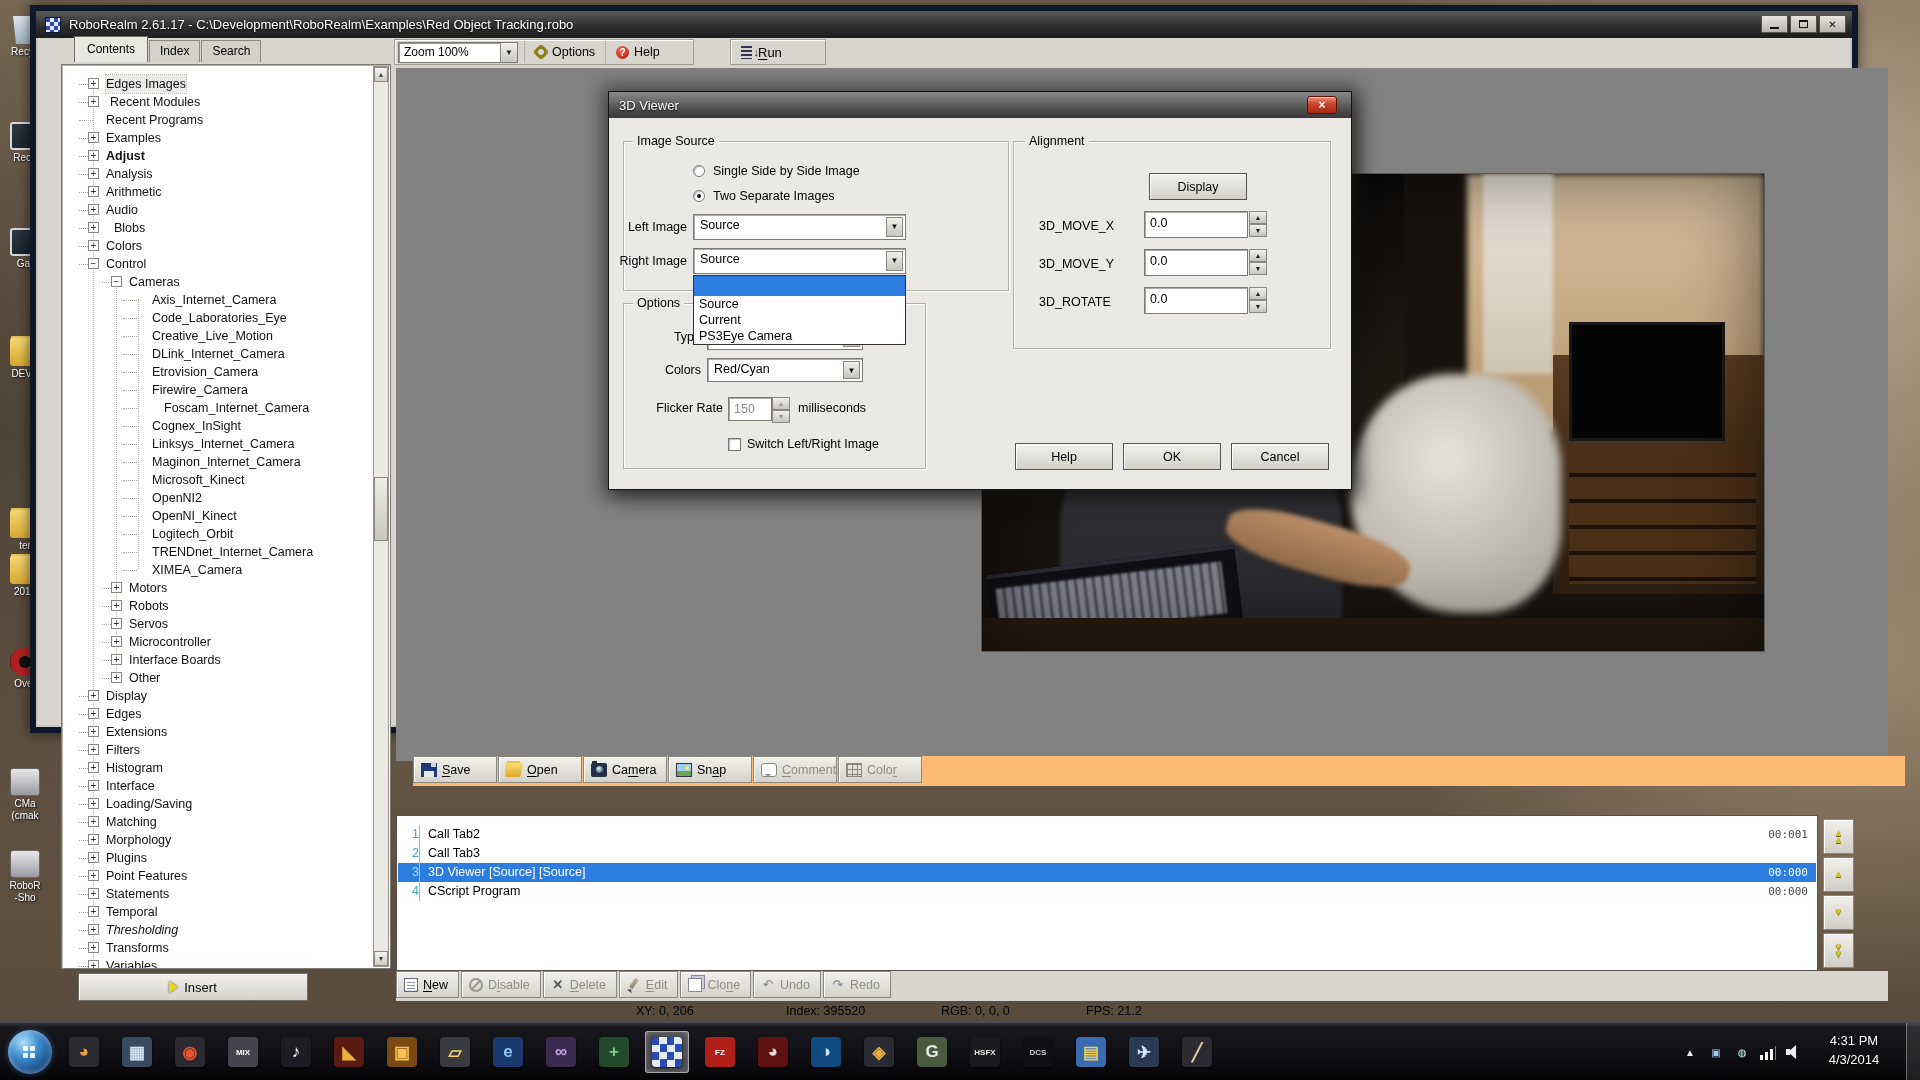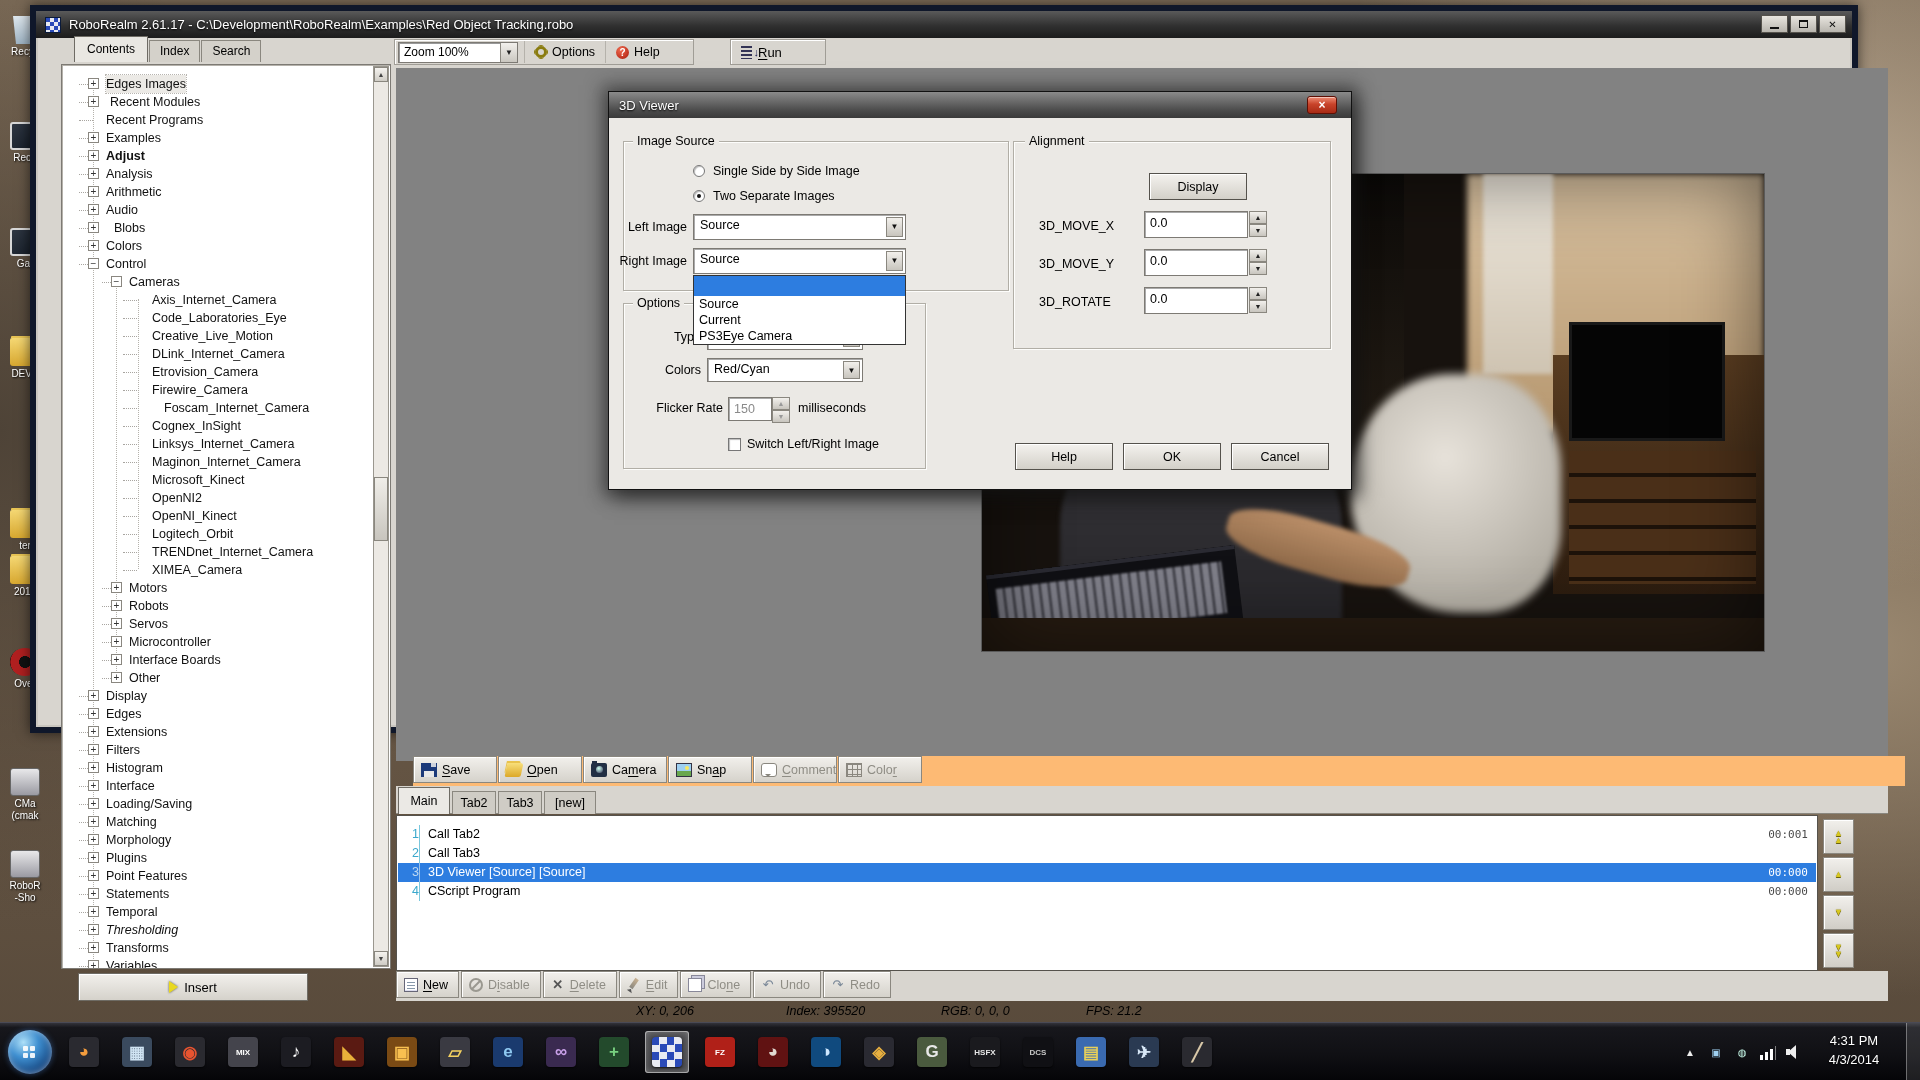--- a/index.html
+++ b/index.html
@@ -129,21 +129,21 @@
   #action-row { left:360px; top:960px; width:1492px; height:30px; background:#d8d5cf; display:flex; }
   .abtn { height:27px; margin-right:2px; background:linear-gradient(180deg,#f2f0ec,#d5d2cb); border:1px solid #8a877f; box-shadow:inset 1px 1px 0 #fff; display:flex; align-items:center; gap:5px; padding:0 10px 0 7px; font-size:12.5px; }
   .abtn.dis .tl { color:#8f8d85; }
   .ic2 { width:14px; height:14px; position:relative; flex:none; font-size:13px; line-height:14px; text-align:center; }
   .ic-new { background:#fff; border:1px solid #667; box-shadow:inset 0 3px 0 -1px #fff, inset 0 -2px 0 -1px #dde; } .ic-new::after{ content:""; position:absolute; left:2px; top:3px; width:8px; height:7px; background:repeating-linear-gradient(180deg,#89a 0 1px,transparent 1px 3px); }
   .ic-disable { border:2px solid #9a9890; border-radius:50%; } .ic-disable::after{ content:""; position:absolute; left:-1px; top:4px; width:12px; height:2px; background:#9a9890; transform:rotate(-45deg); }
   .ic-delete::after { content:"✕"; color:#555; font-weight:bold; }
   .ic-edit { } .ic-edit::after{ content:""; position:absolute; left:5px; top:0px; width:4px; height:11px; background:linear-gradient(180deg,#c8b090,#8a8880); transform:rotate(35deg); } .ic-edit::before{ content:""; position:absolute; left:1px; bottom:0; border:3px solid transparent; border-bottom-color:#555; transform:rotate(35deg); }
   .ic-clone { background:#fff; border:1px solid #889; box-shadow:3px -3px 0 -1px #ccd, 3px -3px 0 0 #889; }
   .ic-undo::after { content:"↶"; color:#7a8898; } .ic-redo::after { content:"↷"; color:#7a8898; }
-  #status-bar { left:360px; top:990px; width:1492px; height:22px; font-size:12.5px;font-style:italic; }
+  #status-bar { left:360px; top:990px; width:1492px; height:22px; font-size:12.5px; }
   #status-bar span { position:absolute; top:3px; }
 
   
   #taskbar { left:0; top:1022px; width:1920px; height:58px; background:linear-gradient(180deg,#33333a 0%,#17171c 8%,#101014 55%,#050508 100%); border-top:1px solid #4a4a55; }
   #start-orb { position:absolute; left:8px; top:7px; width:44px; height:44px; border-radius:50%; background:radial-gradient(circle at 35% 28%, #aee0f8 0%, #3f8fd0 35%, #15457f 75%, #0a2a55 100%); box-shadow:inset 0 0 6px rgba(255,255,255,.5), 0 0 6px rgba(90,160,255,.4); }
   #start-orb::after { content:""; position:absolute; left:15px; top:16px; width:5px; height:5px; background:#fff; border-radius:1px; box-shadow:7px 0 0 #fff, 0 7px 0 #fff, 7px 7px 0 #fff; opacity:.9; }
   .tico { position:absolute; top:8px; width:44px; height:42px; border-radius:3px; display:flex; align-items:center; justify-content:center; }
   .tico.active { background:rgba(255,255,255,.22); box-shadow:inset 0 0 0 1px rgba(255,255,255,.45), inset 0 0 8px rgba(255,255,255,.35); }
   .tglyph { width:30px; height:30px; border-radius:4px; display:flex; align-items:center; justify-content:center; font-size:17px; font-weight:bold; box-shadow:0 1px 2px rgba(0,0,0,.7); }
   .tglyph.small { font-size:8px; letter-spacing:0; }
@@ -530,26 +530,20 @@
         <div class="tbtn dis">
           <span class="ic ic-comment"></span>
           <span class="tl"><u>C</u>omment</span>
         </div>
         <div class="tbtn dis">
           <span class="ic ic-color"></span>
           <span class="tl">Colo<u>r</u></span>
         </div>
       </div>
 
-    <div class="abs" id="pipeline-tabs">
-        <div class="ptab active" style="left: 2px; width: 52px;">Main</div>
-        <div class="ptab" style="left: 56px; width: 44px;">Tab2</div>
-        <div class="ptab" style="left: 102px; width: 44px;">Tab3</div>
-        <div class="ptab" style="left: 148px; width: 52px;">[new]</div>
-      </div>
 
     <div class="abs" id="program-list">
         <div class="prow" style="top: 9px;">
           <span class="pnum">1</span>
           <span class="plab">Call Tab2</span>
           <span class="ptime">00:001</span>
         </div>
         <div class="prow" style="top: 28px;">
           <span class="pnum">2</span>
           <span class="plab">Call Tab3</span>

